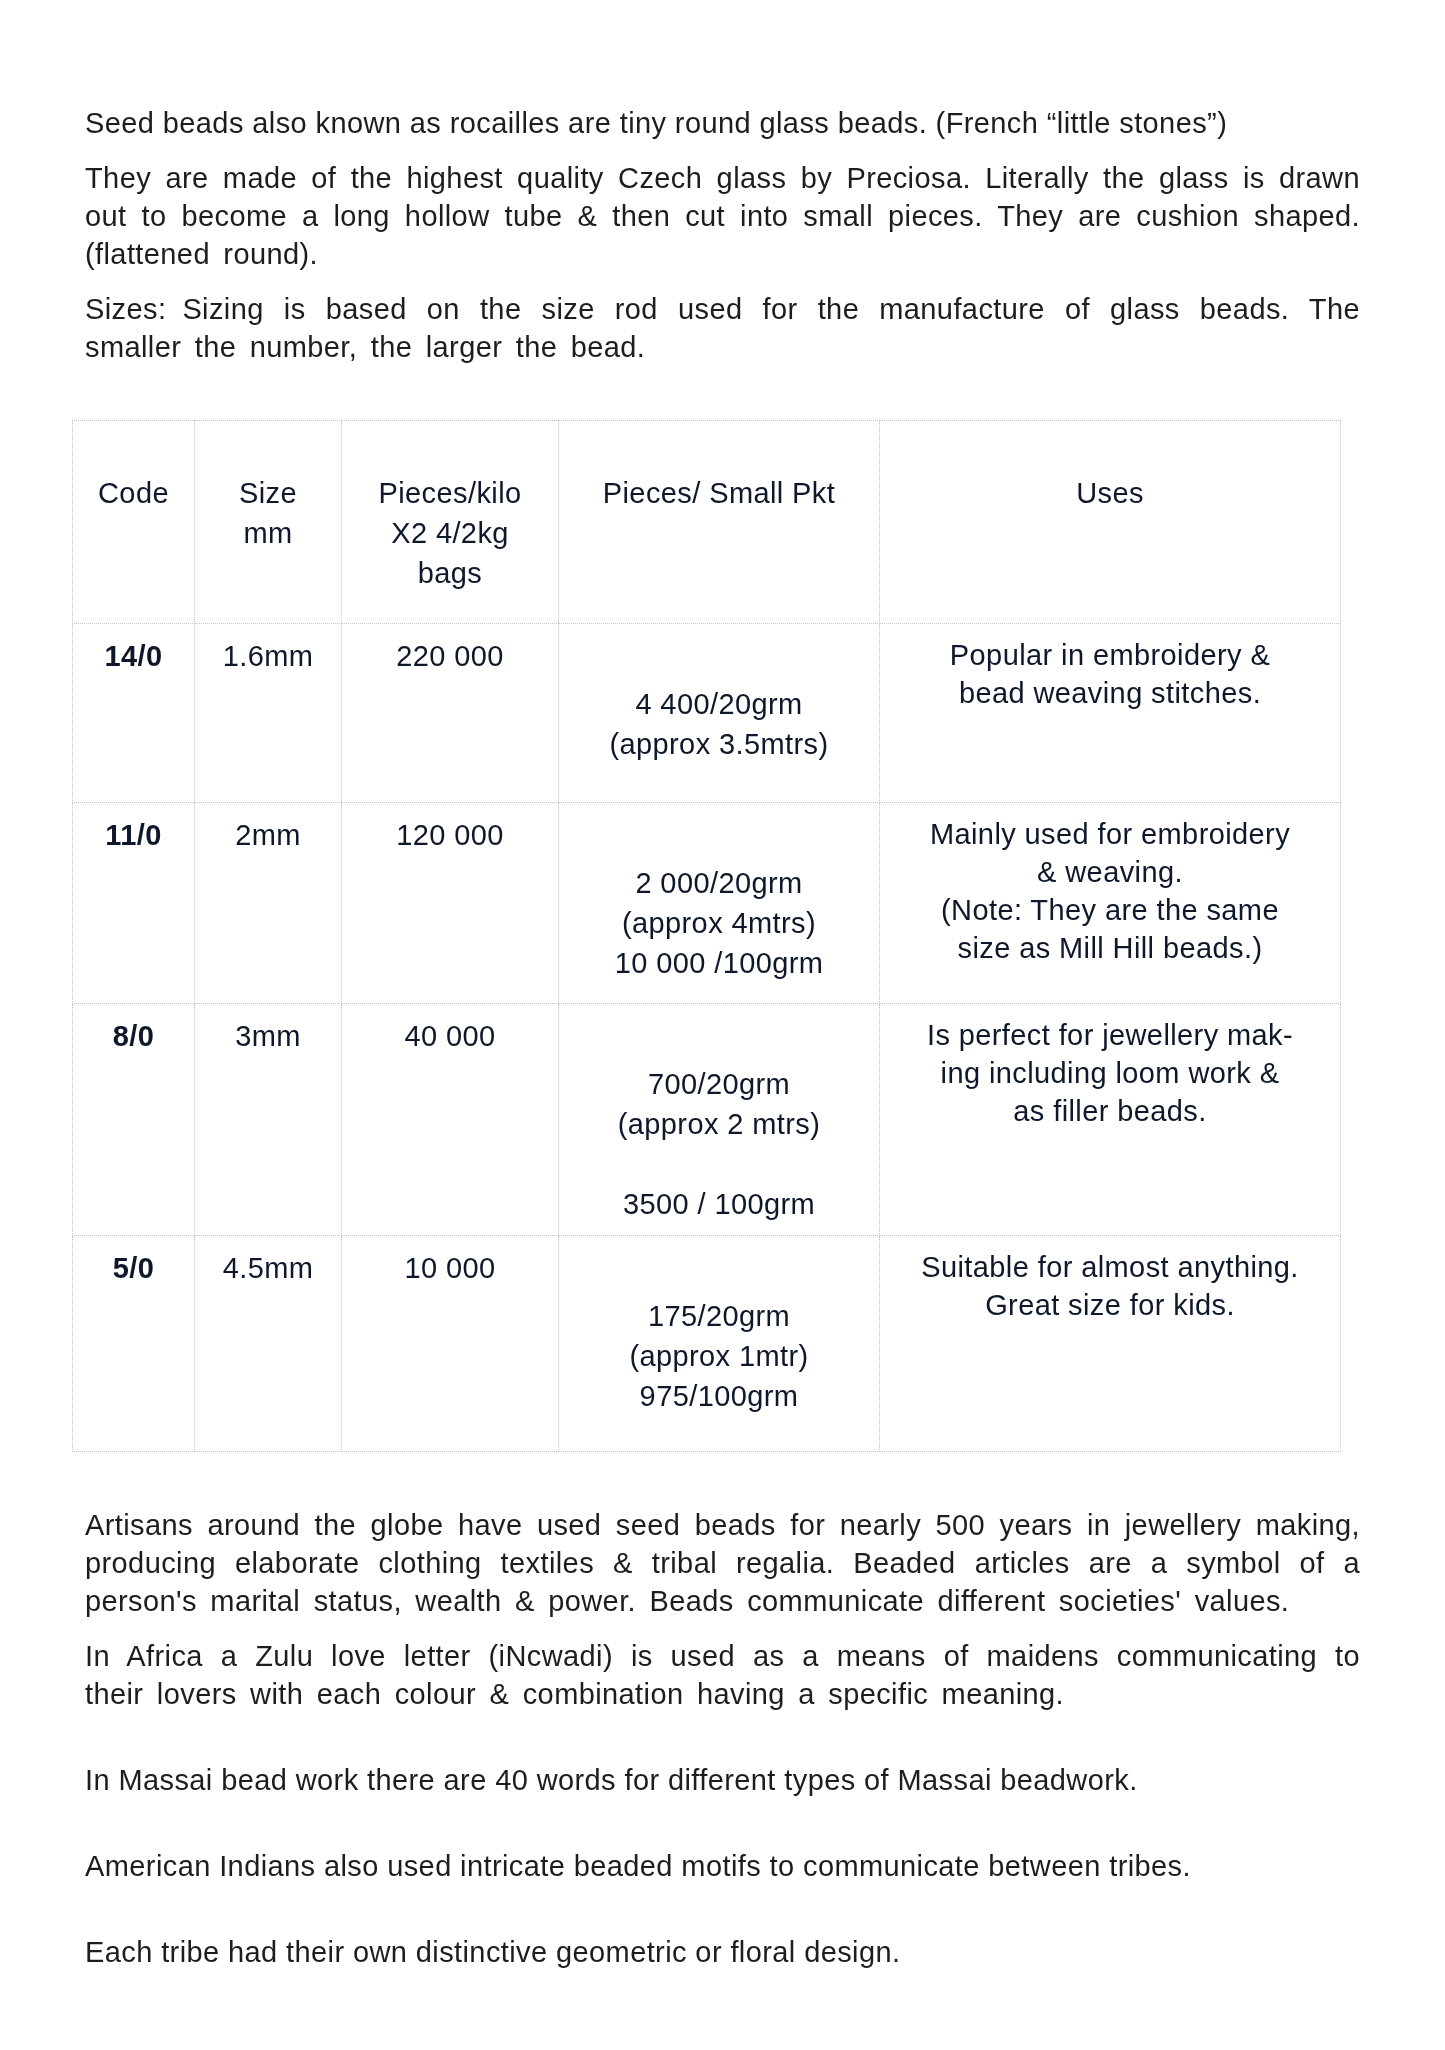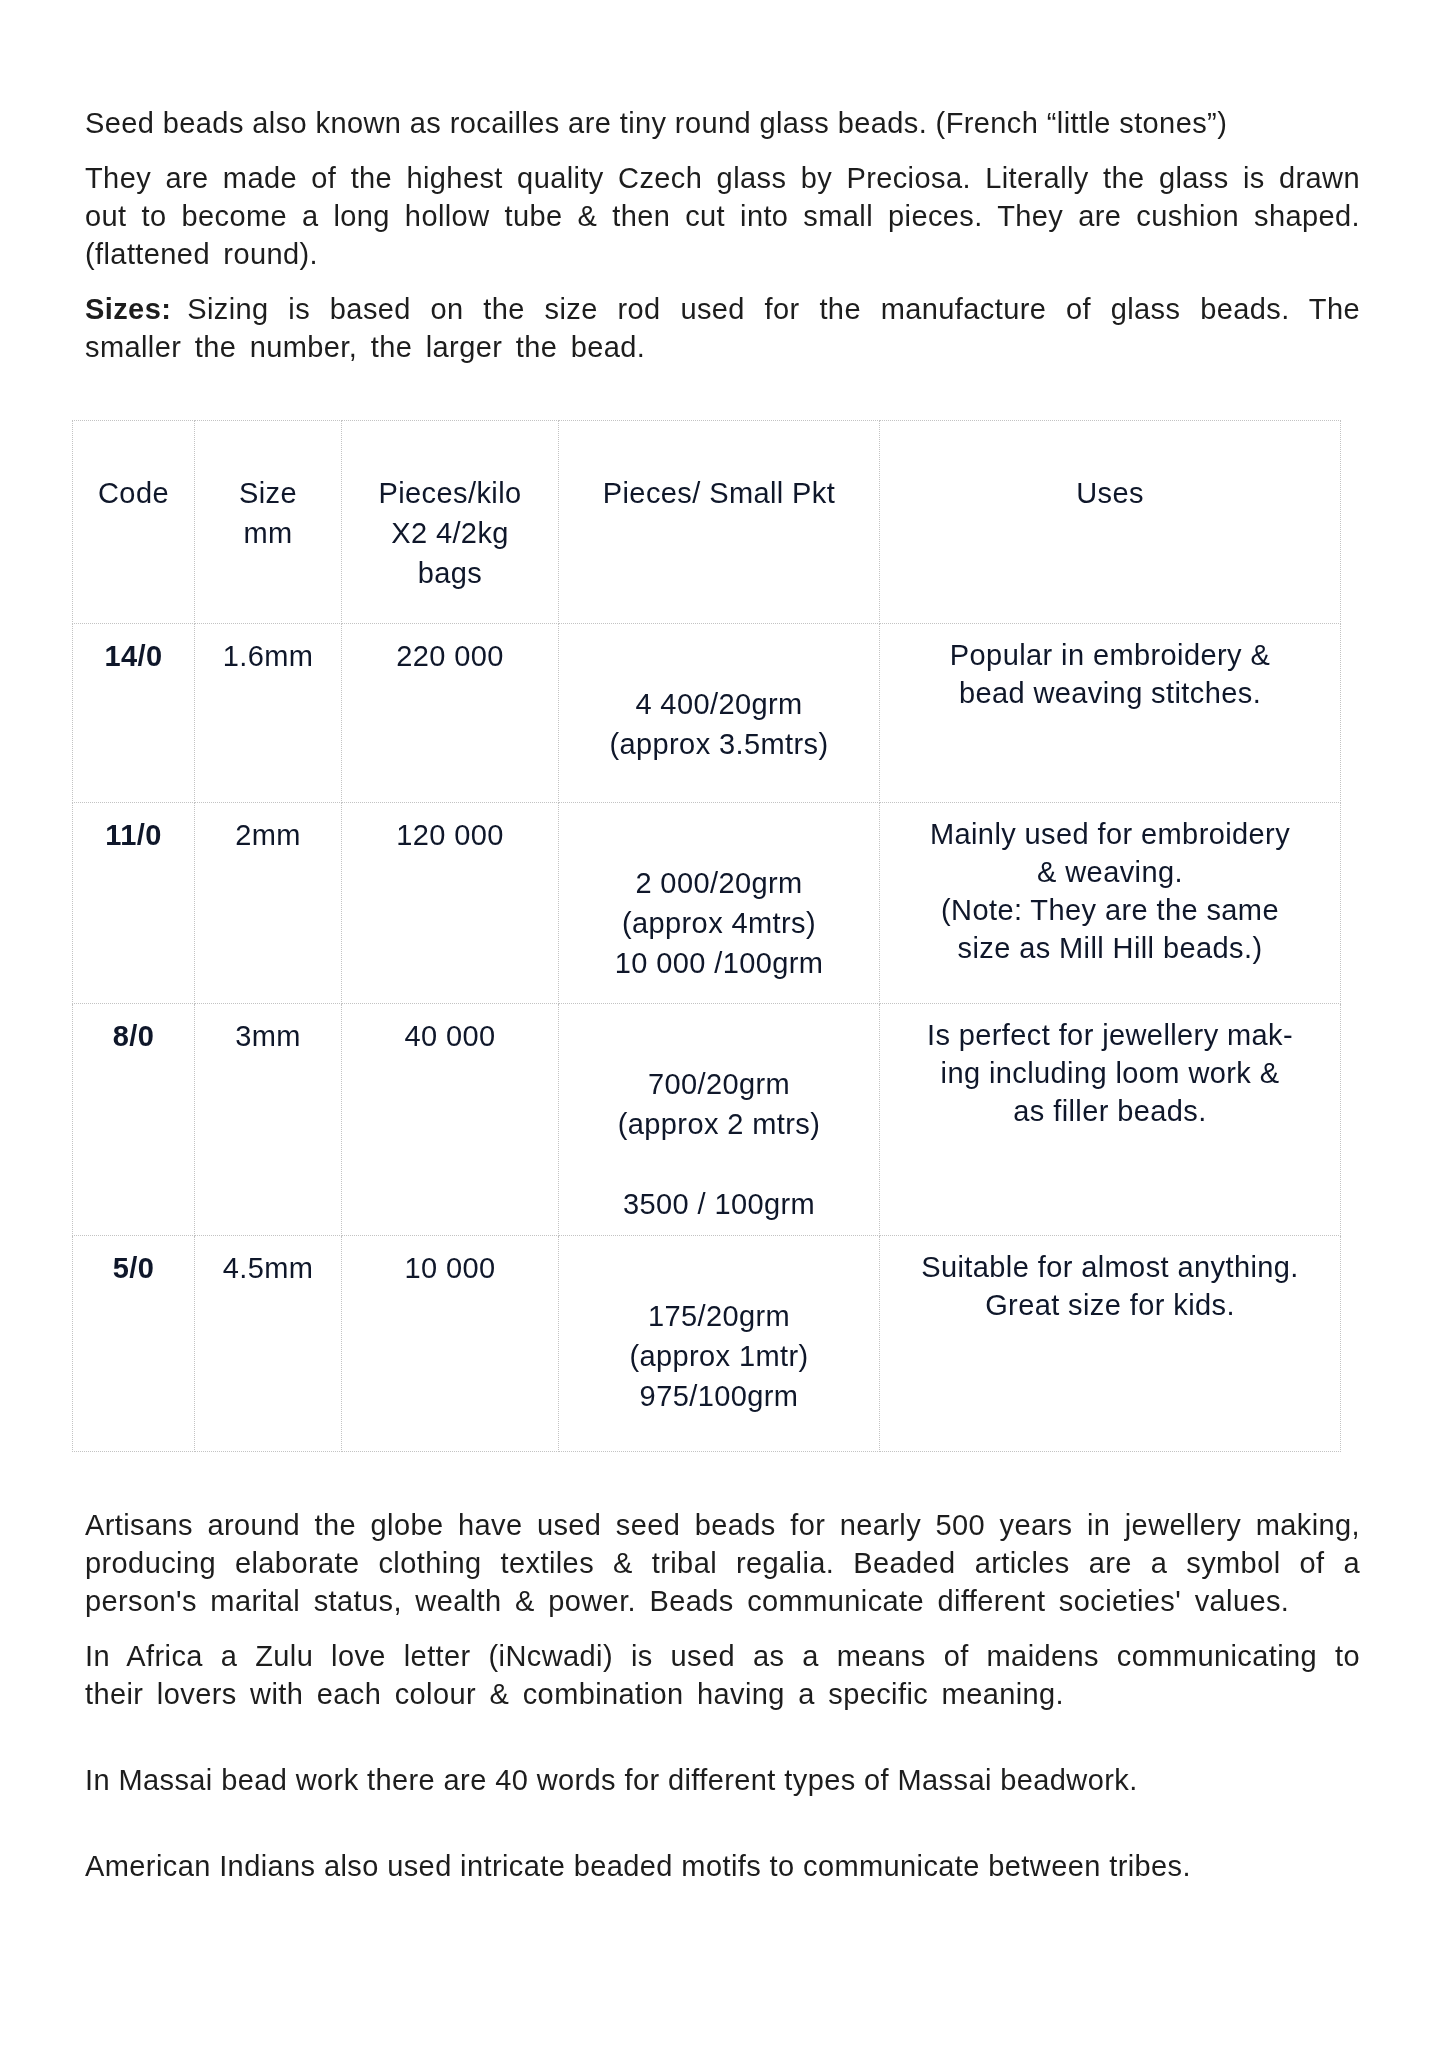--- a/index.html
+++ b/index.html
@@ -15,21 +15,21 @@
     overflow: hidden;
   }
   .para {
     margin: 0 85px 17px 85px;
     font-size: 29px;
     line-height: 38px;
     letter-spacing: 0.4px;
   }
   .justify { text-align: justify; word-spacing: 5px; }
   .single  { white-space: nowrap; margin-top: 48px; }
-  .sizes-label { font-weight: bold; margin-right: 16px; }
+  .sizes-label { font-weight: normal; margin-right: 16px; }
 
   table.bead-table {
     margin: 54px 0 0 72px;
     border-collapse: collapse;
     table-layout: fixed;
     width: 1268px;
   }
   .bead-table th, .bead-table td {
     border: 1px dotted #c3c3c3;
     vertical-align: top;
@@ -136,14 +136,15 @@
   </table>
 
   <p class="para justify after-table">Artisans around the globe have used seed beads for nearly 500 years in jewellery making, producing elaborate clothing textiles &amp; tribal regalia. Beaded articles are a symbol of a person's marital status, wealth &amp; power. Beads communicate different societies' values.</p>
 
   <p class="para justify">In Africa a Zulu love letter (iNcwadi) is used as a means of maidens communicating to their lovers with each colour &amp; combination having a specific meaning.</p>
 
   <p class="para single">In Massai bead work there are 40 words for different types of Massai beadwork.</p>
 
   <p class="para single">American Indians also used intricate beaded motifs to communicate between tribes.</p>
 
+  <p class="para single">Each tribe had their own distinctive geometric or floral design.</p>
 
 </div>
 
 </body></html>

